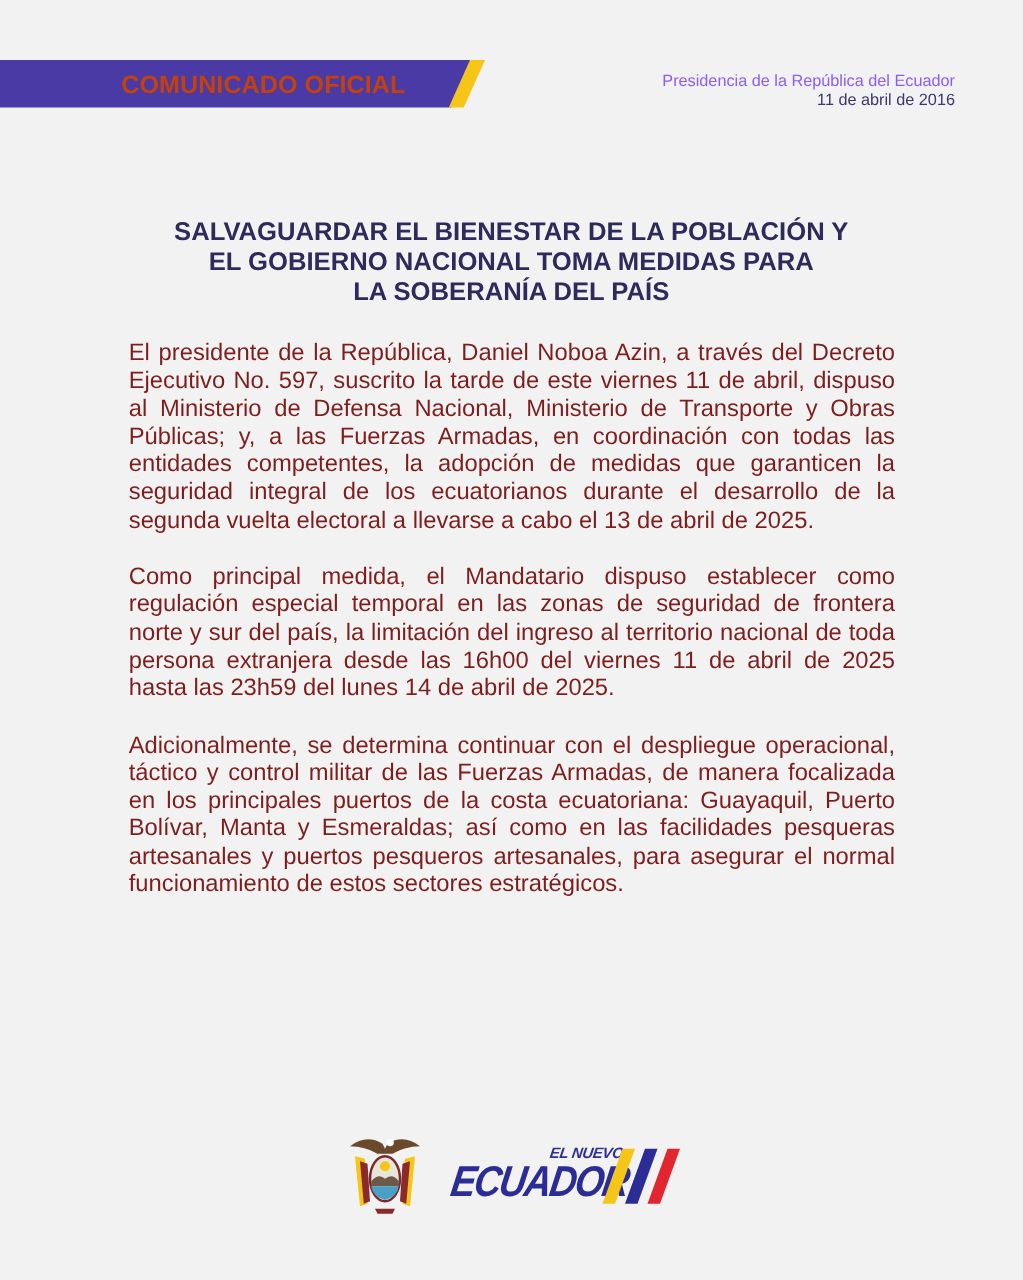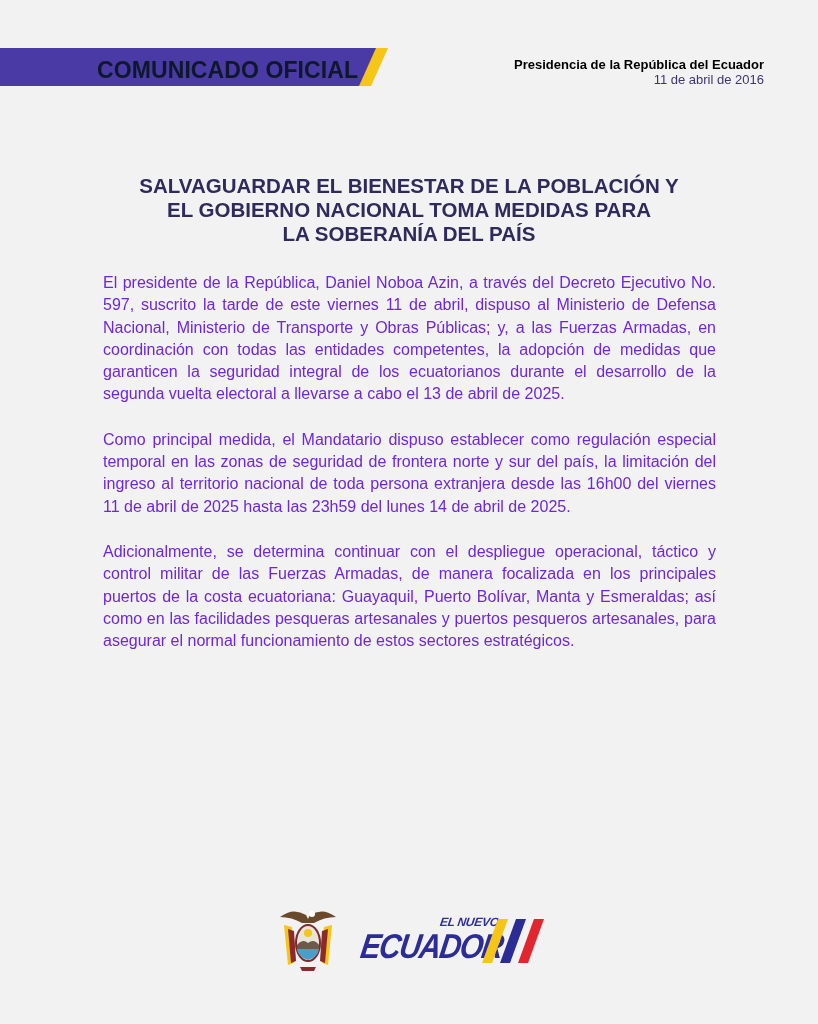--- a/index.html
+++ b/index.html
@@ -11,40 +11,40 @@
     font-family: "Liberation Sans", sans-serif;
     color: #3a3560;
   }
   .banner {
     position: absolute; left: 0; top: 48px;
     width: 385px; height: 38px;
   }
   .banner svg { position: absolute; left: 0; top: 0; }
   .banner-label {
     position: absolute; left: 97px; top: 9px;
-    font-weight: bold; font-size: 23px; color: #0f172a;
+    font-weight: bold; font-size: 20px; color: #c2410c;
     letter-spacing: 0.1px;
   }
   .org {
     position: absolute; right: 54px; top: 57px;
     text-align: right;
   }
-  .org-name { font-weight: bold; font-size: 13px; color: #000000; line-height: 15px; }
+  .org-name { font-weight: normal; font-size: 13px; color: #8b5cf6; line-height: 15px; }
   .org-date { font-size: 13px; color: #3d3570; line-height: 15px; }
   .title {
     position: absolute; left: 100px; width: 618px; top: 174px;
     text-align: center;
     font-weight: bold; font-size: 20.5px; line-height: 24px;
     color: #2f2a5c;
   }
   .title div { white-space: nowrap; }
   .body {
     position: absolute; left: 103px; width: 613px; top: 272px;
-    font-size: 16px; line-height: 22.3px;
-    color: #6d28d9;
+    font-size: 19px; line-height: 22.3px;
+    color: #7f1d1d;
     text-align: justify;
   }
   .body p { margin: 0 0 23px 0; }
   .footer {
     position: absolute; left: 0; top: 905px; width: 818px; height: 70px;
   }
   .coat { position: absolute; left: 278px; top: 0; width: 60px; height: 70px; }
   .logo { position: absolute; left: 362px; top: 8px; width: 185px; height: 56px; }
   .logo-small {
     position: absolute; left: 78px; top: 2px;

